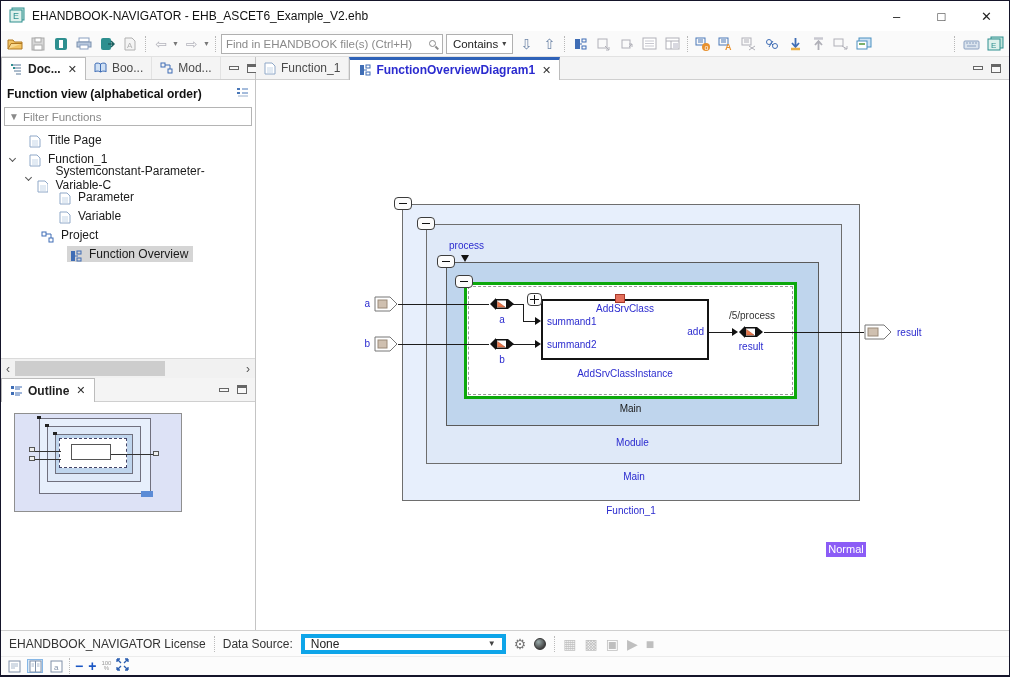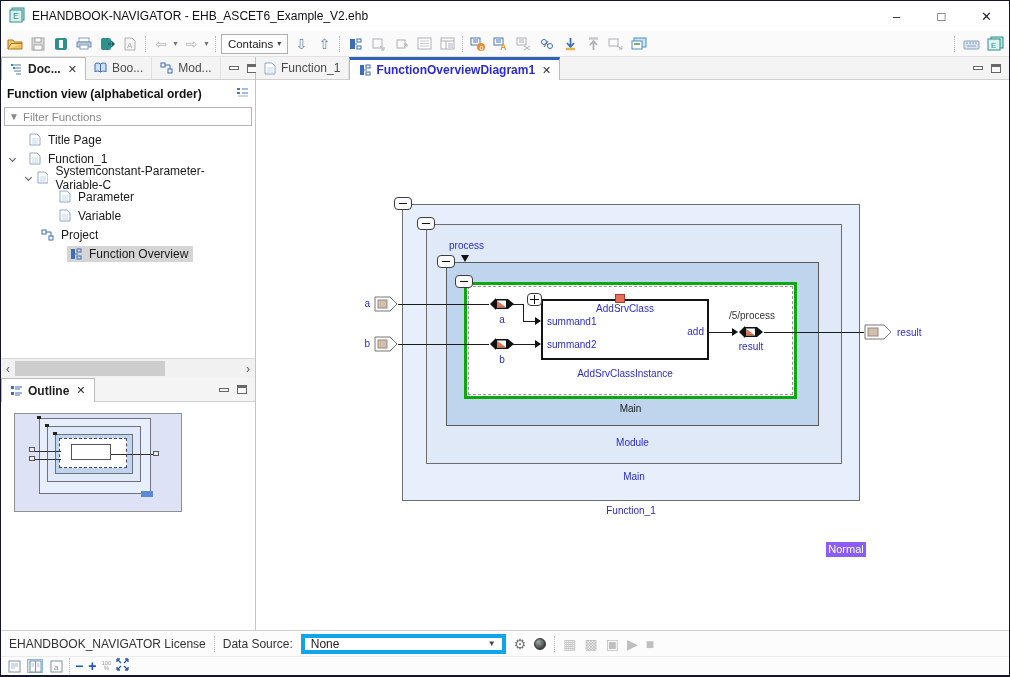--- a/index.html
+++ b/index.html
@@ -55,21 +55,21 @@
   .filter-box { margin:2px 3px; height:19px; border:1px solid #b4b4b4; display:flex; align-items:center; padding:0 4px; gap:4px; }
   .filter-box input { border:none; outline:none; flex:1; font-size:11.5px; color:#444; font-family:Liberation Sans, sans-serif; }
   .filter-box input::placeholder { color:#8a8a8a; }
   .funnel { color:#8a8a8a; font-size:10px; }
   .tree { flex:1; overflow:hidden; padding-top:2px; }
   .trow { height:19px; display:flex; align-items:center; font-size:12px; color:#1a1a1a; }
   .twist { width:14px; text-align:center; flex:0 0 auto; position:relative; }
   .chev { display:inline-block; width:5px; height:5px; border-right:1.5px solid #555; border-bottom:1.5px solid #555; transform:rotate(45deg); margin-bottom:2px; }
   .tlabel { padding:1px 3px; }
   .trow.selected .sel-wrap { background:#d5d5d5; }
-  .sel-wrap { display:flex; align-items:center; gap:4px; padding:0 2px; }
+  .sel-wrap { display:flex; align-items:flex-end; gap:4px; padding:0 2px; }
   
   .hscroll { height:20px; background:#f1f1f1; border-top:1px solid #dadada; display:flex; align-items:center; flex:0 0 auto; position:relative; }
   .hs-arrow { width:14px; text-align:center; color:#555; font-size:12px; }
   .hs-track { flex:1; height:100%; position:relative; }
   .hs-thumb { position:absolute; left:0px; top:2px; width:150px; height:15px; background:#cdcdcd; }
   
   .outline-content { flex:1; background:#fff; position:relative; overflow:hidden; }
   .thumb { position:absolute; left:13px; top:11px; width:168px; height:99px; background:#dde2f6; border:1px solid #8f8f8f; }
   .thumb .t-box { position:absolute; border:1px solid #70707e; }
   .thumb .t-dot { position:absolute; width:4px; height:3px; background:#222; }
@@ -169,20 +169,24 @@
     <span class="tb-sep"></span>
     <span class="tb-btn">
         <span class="glyph gray">⇦</span>
       </span>
     <span class="caret">▼</span>
     <span class="tb-btn">
         <span class="glyph gray">⇨</span>
       </span>
     <span class="caret">▼</span>
     <span class="tb-sep"></span>
+    <span class="search-box">
+      <input placeholder="Find in EHANDBOOK file(s) (Ctrl+H)" style="">
+      <span class="mag"></span>
+    </span>
     <span class="contains-btn">
       <span>Contains</span>
       <span style="font-size:8px;color:#444;">▾</span>
     </span>
     <span class="tb-btn">
         <span class="glyph blue">⇩</span>
       </span>
     <span class="tb-btn">
         <span class="glyph blue">⇧</span>
       </span>

